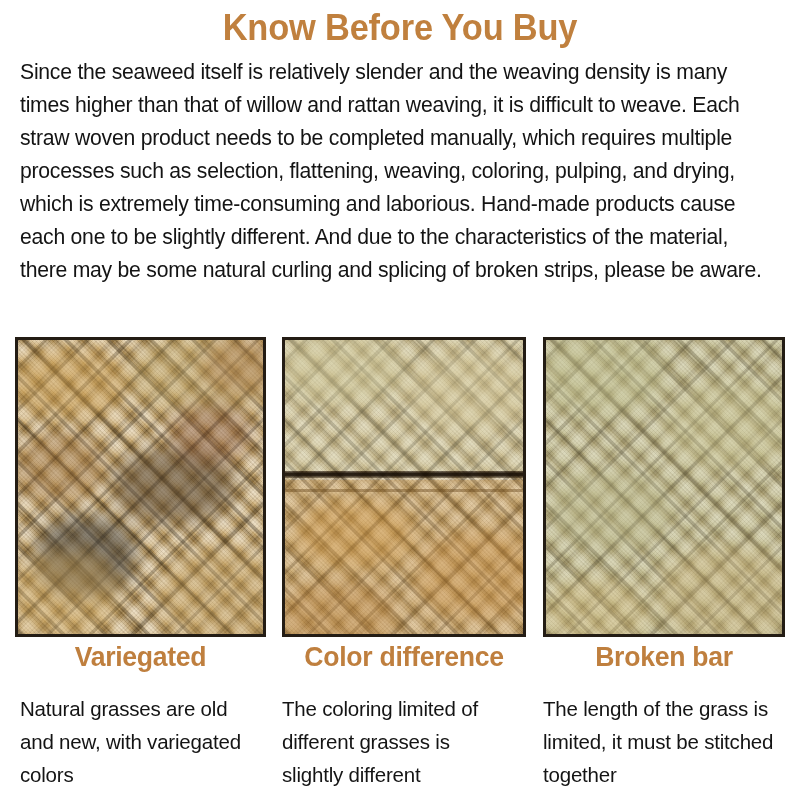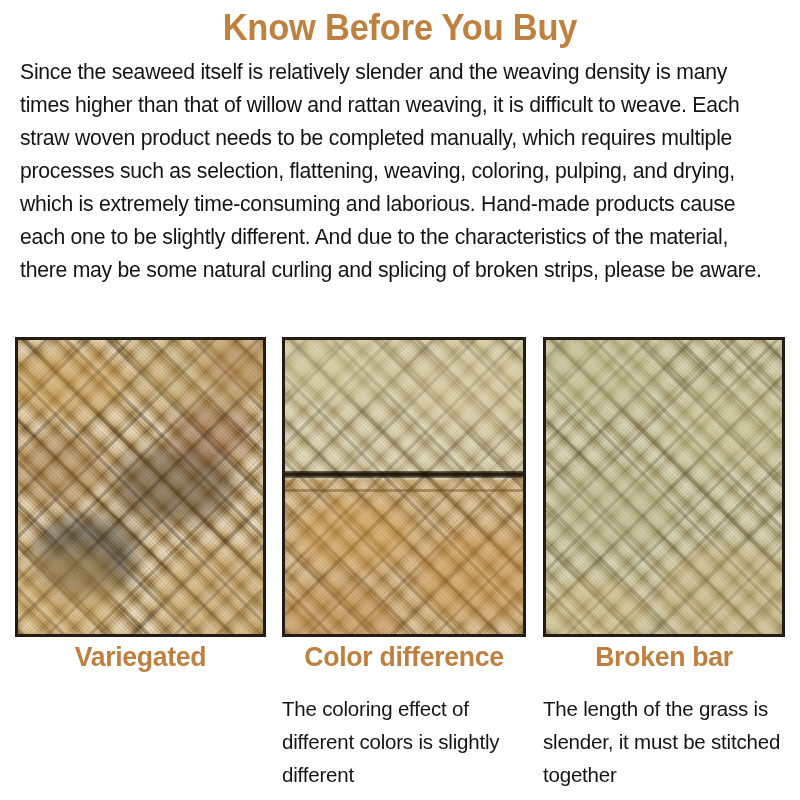--- a/index.html
+++ b/index.html
@@ -275,15 +275,16 @@
 
 </div>
 
 <div class="labels">
   <div class="label label-1">Variegated</div>
   <div class="label label-2">Color difference</div>
   <div class="label label-3">Broken bar</div>
 </div>
 
 <div class="descs">
-  <div class="desc desc-2">The coloring effect of different colors is slightly different</div>
-  <div class="desc desc-3">The length of the grass is slender, it must be stitched together</div>
+  <div class="desc desc-1">Natural grasses are old and new, with variegated colors</div>
+  <div class="desc desc-2">The coloring limited of different grasses is slightly different</div>
+  <div class="desc desc-3">The length of the grass is limited, it must be stitched together</div>
 </div>
 
 </body></html>

